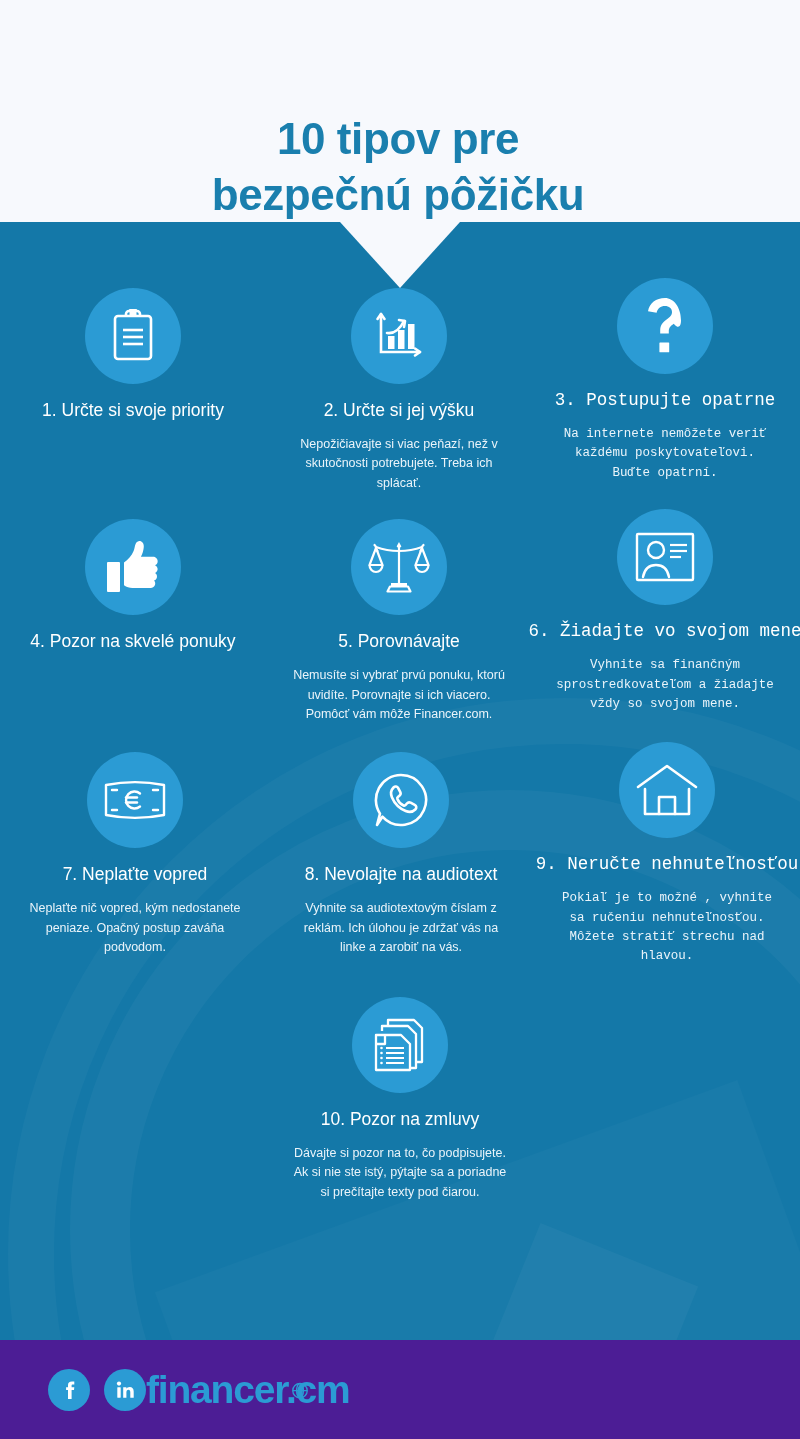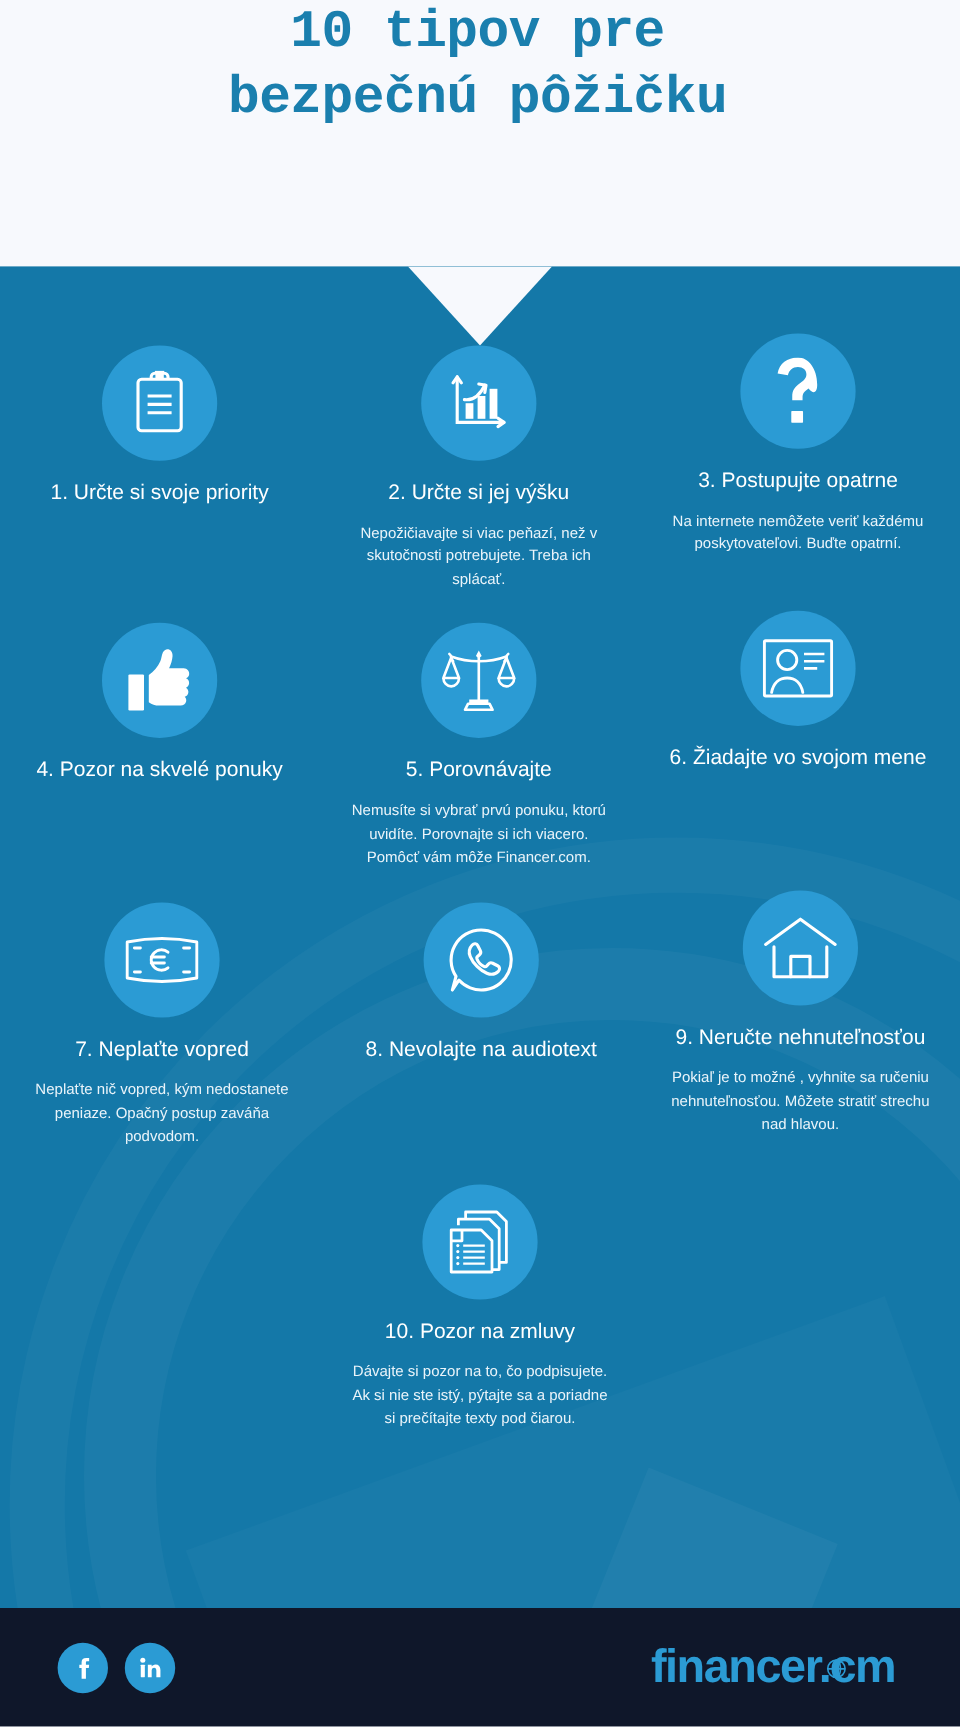--- a/index.html
+++ b/index.html
@@ -22,22 +22,21 @@
   
   .header {
     position: absolute;
     left: 0; top: 0;
     width: 796px;
     height: 222px;
     background: #f7f9fd;
     display: flex;
     flex-direction: column;
     align-items: center;
-    justify-content: flex-start;
-    font-family: Liberation Mono, monospace;
+    justify-content: flex-end;
   }
   .header h1 {
     margin: 0;
     padding: 0 30px;
     text-align: center;
     color: #1a7fae;
     font-size: 44px;
     line-height: 1.26;
     font-weight: bold;
     letter-spacing: -0.4px;
@@ -115,21 +114,21 @@
 
   .tip {
     width: 266px;
     box-sizing: border-box;
     padding: 0 14px;
     display: flex;
     flex-direction: column;
     align-items: center;
     text-align: center;
   }
-  .tip.offset-up { margin-top: -10px; }
+  .tip.offset-up { margin-top: -10px; font-family: Liberation Mono, monospace; }
 
   .icon-circle {
     width: 96px;
     height: 96px;
     border-radius: 50%;
     background: #2b9bd4;
     display: flex;
     align-items: center;
     justify-content: center;
     margin-bottom: 16px;
@@ -157,24 +156,24 @@
   .row-2 { margin-bottom: 28px; }
   .row-3 { margin-bottom: 30px; justify-content: flex-end; }
 
   
   .footer {
     position: absolute;
     left: 0;
     top: 1340px;
     width: 800px;
     height: 99px;
-    background: #0f172a;
-    display: flex;
-    align-items: center;
-    justify-content: space-between;
+    background: #4c1d95;
+    display: flex;
+    align-items: center;
+    justify-content: flex-start;
     padding: 4px 48px;
     box-sizing: border-box;
   }
   .socials { display: flex; gap: 14px; }
   .social {
     width: 42px; height: 42px;
     border-radius: 50%;
     background: #2b9bd4;
     display: flex;
     align-items: center;
@@ -308,20 +307,21 @@
             <svg width="60" height="50" viewBox="0 0 60 50" fill="none" stroke="#ffffff" stroke-width="2.4">
               <rect x="2" y="2" width="56" height="46" rx="1"></rect>
               <circle cx="21" cy="18" r="8"></circle>
               <path d="M8 45c1.5-8 6.5-12 13-12s11.5 4 13 12" stroke-linecap="round"></path>
               <line x1="35" y1="13" x2="52" y2="13" stroke-width="2.2"></line>
               <line x1="35" y1="19" x2="52" y2="19" stroke-width="2.2"></line>
               <line x1="35" y1="25" x2="46" y2="25" stroke-width="2.2"></line>
             </svg>
           </div>
           <div class="tip-heading">6. Žiadajte vo svojom mene</div>
+          <p class="tip-body">Vyhnite sa finančným sprostredkovateľom a žiadajte vždy so svojom mene.</p>
         </div>
 
       </div>
 
       <div class="row row-3">
 
         <div class="tip">
           <div class="icon-circle">
             <svg width="62" height="40" viewBox="0 0 62 40" fill="none" stroke="#ffffff" stroke-width="2.4">
               <path d="M2 5c20-4 38-4 58 0v30c-20 4-38 4-58 0V5z" stroke-linejoin="round"></path>
@@ -336,20 +336,21 @@
         </div>
 
         <div class="tip">
           <div class="icon-circle">
             <svg width="56" height="56" viewBox="0 0 56 56" fill="none" stroke="#ffffff" stroke-width="2.6">
               <path d="M28 3a25 25 0 1 1-18.6 41.7L4 53l3-11.3A25 25 0 0 1 28 3z" stroke-linejoin="round"></path>
               <path d="M20.5 15.5c1.6-1.6 3.8-1.2 4.7.6l2.1 4.1c.7 1.4.3 2.6-.9 3.6l-1.5 1.3c-.6.5-.8 1.1-.5 1.9 1 2.6 3.6 5.4 6.2 6.5.8.3 1.5.1 2-.5l1.3-1.5c1-1.2 2.3-1.5 3.7-.8l4.1 2.1c1.8.9 2.2 3.1.6 4.7-2.6 2.6-6 3-9.6 1.5-5.8-2.4-11.4-8-13.8-13.8-1.5-3.6-1-7 1.6-9.7z" stroke-linejoin="round"></path>
             </svg>
           </div>
           <div class="tip-heading">8. Nevolajte na audiotext</div>
+          <p class="tip-body">Vyhnite sa audiotextovým číslam z reklám. Ich úlohou je zdržať vás na linke a zarobiť na vás.</p>
         </div>
 
         <div class="tip offset-up">
           <div class="icon-circle">
             <svg width="62" height="52" viewBox="0 0 62 52" fill="none" stroke="#ffffff" stroke-width="2.6">
               <path d="M2 23L31 2l29 21" stroke-linecap="round" stroke-linejoin="round"></path>
               <path d="M9 25v25h44V25" stroke-linecap="round" stroke-linejoin="round"></path>
               <path d="M23 50V33h16v17" stroke-linecap="round" stroke-linejoin="round"></path>
             </svg>
           </div>

